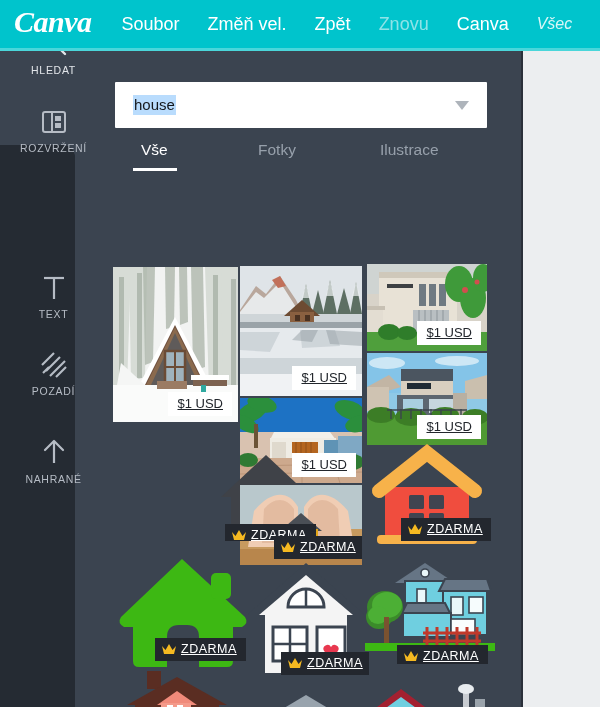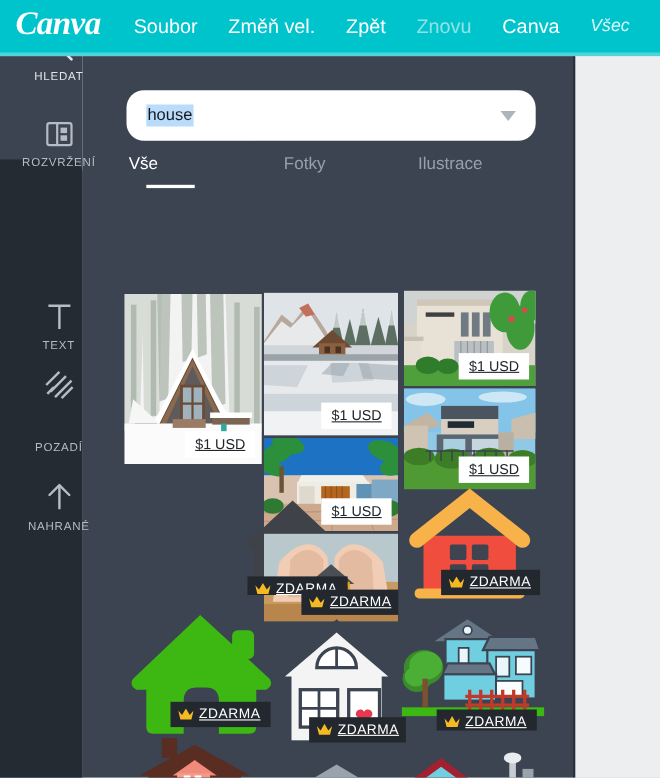--- a/index.html
+++ b/index.html
@@ -61,21 +61,21 @@
   .panel {
     position: absolute; left: 75px; top: 51px; width: 447px; height: 656px;
     background: #3b4450; z-index: 15; overflow: hidden;
   }
   .panel-edge {
     position: absolute; left: 521px; top: 51px; width: 2px; height: 656px;
     background: #2a303a; z-index: 19;
   }
   .search-wrap {
     position: absolute; left: 40px; top: 31px; width: 372px; height: 46px;
-    background: #ffffff; border-radius: 16px;
+    background: #ffffff; border-radius: 1px;
     display: flex; align-items: center;
   }
   .search-text {
     margin-left: 18px; font-size: 15px; color: #15181c;
     background: #b9dcfd; padding: 1px 1px 2px 1px;
   }
   .caret-down {
     position: absolute; right: 18px; top: 19px;
     width: 0; height: 0;
     border-left: 7px solid transparent; border-right: 7px solid transparent;
@@ -144,21 +144,21 @@
   <div class="canvas"></div>
 
   <div class="panel">
 
     <div class="search-wrap">
       <span class="search-text" title="Hledat">house</span>
       <span class="caret-down"></span>
     </div>
 
     <div class="tabs">
-      <div class="tab active" style="left:2px;">Vše</div>
+      <div class="tab active" style="left:26px;">Vše</div>
       <div class="tab-underline" style="left:18px; width:44px;"></div>
       <div class="tab" style="left:143px;">Fotky</div>
       <div class="tab" style="left:265px;">Ilustrace</div>
     </div>
 
 
     <div class="grid">
 
       <div class="card photo" style="left:38px; top:216px; width:125px; height:155px;">
         <div class="thumb">
@@ -577,21 +577,21 @@
 
 
   <div class="rail-btn" style="top:274px;">
     <svg class="icon-svg" width="28" height="28" viewBox="0 0 28 28">
       <line x1="4" y1="4" x2="24" y2="4" stroke="#b6bcc5" stroke-width="2.2"></line>
       <line x1="14" y1="4" x2="14" y2="25" stroke="#b6bcc5" stroke-width="2.2"></line>
     </svg>
     <span class="rail-label">TEXT</span>
   </div>
 
-  <div class="rail-btn" style="top:336px;gap:31px;">
+  <div class="rail-btn" style="top:351px;">
     <svg class="icon-svg" width="28" height="28" viewBox="0 0 28 28">
       <g stroke="#b6bcc5" stroke-width="2.2">
         <line x1="2" y1="14" x2="14" y2="2"></line>
           <line x1="6" y1="20" x2="20" y2="6"></line>
         <line x1="10" y1="25" x2="25" y2="10"></line>
           <line x1="16" y1="26" x2="26" y2="16"></line>
         <line x1="3" y1="22" x2="9" y2="16"></line>
       </g>
     </svg>
     <span class="rail-label">POZADÍ</span>

